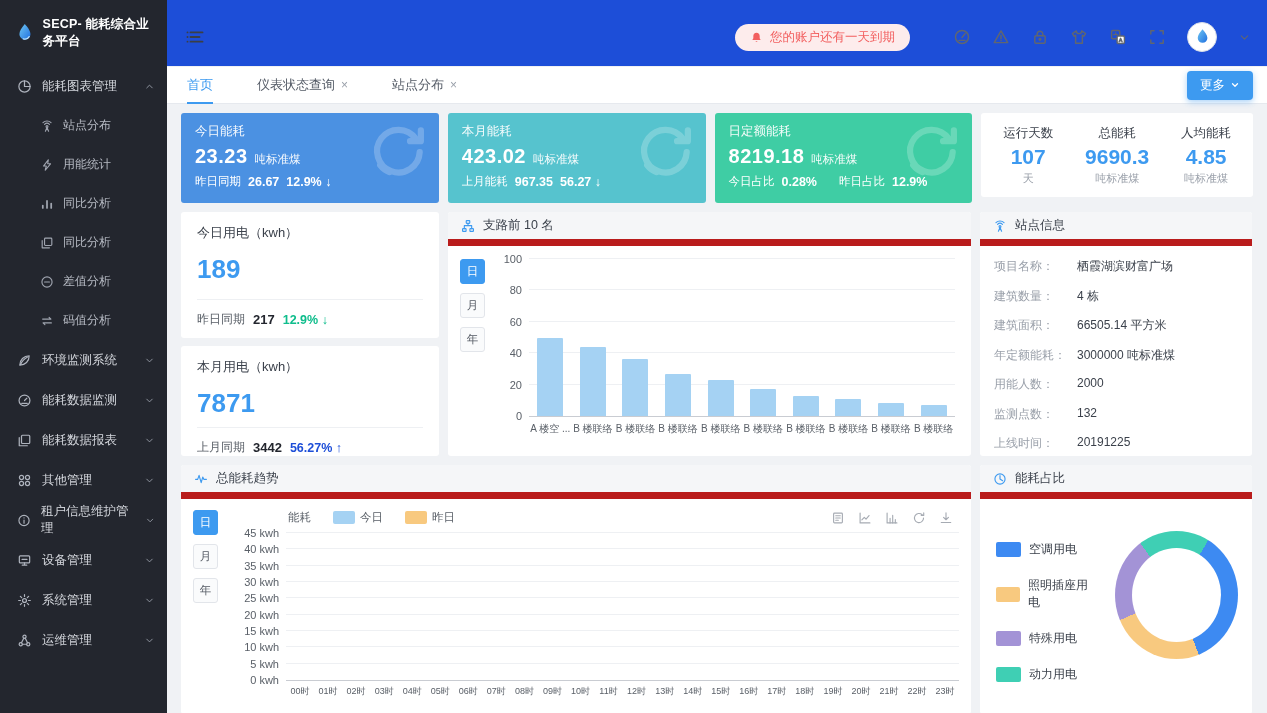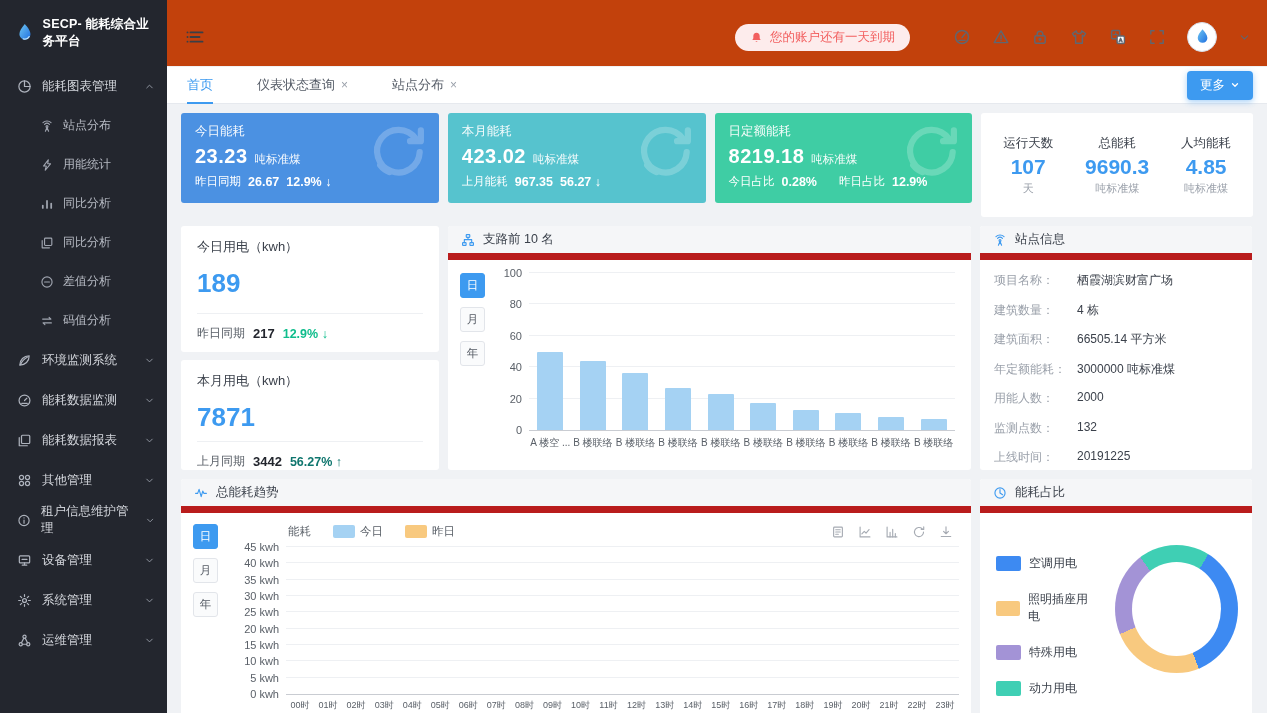--- a/index.html
+++ b/index.html
@@ -10,21 +10,21 @@
   .sidebar { position:fixed; left:0; top:0; width:167px; height:713px; background:#23262e; color:#dfe2e8; z-index:5; }
   .logo-row { height:66px; display:flex; align-items:center; gap:8px; padding:0 10px 0 14px; }
   .logo-title { font-size:12.5px; font-weight:bold; color:#fff; letter-spacing:.2px; }
   .menu-item { height:40px; display:flex; align-items:center; gap:10px; padding:0 12px 0 17px; font-size:12.5px; color:#d4d7dd; cursor:pointer; }
   .menu-item .chev { margin-left:auto; color:#9aa0ab; }
   .menu-item .mi { color:#aeb3bd; }
   .submenu-item { height:39px; display:flex; align-items:center; gap:9px; padding-left:40px; font-size:12px; color:#b6bac3; cursor:pointer; }
   .submenu-item .mi { color:#a0a5b0; }
 
   
-  .header { position:fixed; left:167px; top:0; width:1100px; height:66px; background:#c2410c; display:flex; align-items:center; padding:8px 16px 0 18px; }
+  .header { position:fixed; left:167px; top:0; width:1100px; height:66px; background:#1d4ed8; display:flex; align-items:center; padding:8px 16px 0 18px; }
   .hamburger { color:#3a3f46; cursor:pointer; }
   .header-right { margin-left:auto; display:flex; align-items:center; gap:21px; color:#6b7078; }
   .notice-pill { display:flex; align-items:center; gap:7px; background:#fdecec; color:#f25f5f; font-size:12.5px; border-radius:15px; padding:5px 15px; margin-right:22px; }
   .hicon { color:#606670; cursor:pointer; }
   .avatar { width:30px; height:30px; border-radius:50%; border:1px solid #d7dde8; background:#fff; display:flex; align-items:center; justify-content:center; cursor:pointer; }
 
   
   .tabbar { position:fixed; left:167px; top:66px; width:1100px; height:38px; background:#fff; border-top:1px solid #f0f1f3; border-bottom:1px solid #e6e9ee; display:flex; align-items:center; padding:0 14px 0 20px; }
   .tab { position:relative; height:100%; display:flex; align-items:center; gap:6px; font-size:13px; color:#545b66; margin-right:44px; cursor:pointer; }
   .tab.active { color:#3d9af0; }
@@ -40,39 +40,39 @@
   .kpi { position:relative; width:258px; height:90px; border-radius:3px; color:#fff; padding:10px 14px; overflow:hidden; }
   .kpi.c1 { background:#4b91e2; } .kpi.c2 { background:#56c3ce; } .kpi.c3 { background:#3fcda4; }
   .kpi-title { font-size:12.5px; opacity:.95; }
   .kpi-val-row { margin-top:5px; display:flex; align-items:baseline; gap:7px; }
   .kpi-val { font-size:20px; font-weight:bold; letter-spacing:.5px; }
   .kpi-unit { font-size:11.5px; opacity:.95; }
   .kpi-sub { margin-top:6px; font-size:11.5px; display:flex; gap:7px; align-items:center; }
   .kpi-sub b { font-size:12.5px; }
   .kpi-deco { position:absolute; right:10px; top:8px; opacity:.22; color:#fff; }
 
-  .stats-card { width:272px; height:104px; background:#fff; border-radius:3px; display:flex; align-items:center; justify-content:space-around; padding:0 6px; }
+  .stats-card { width:272px; height:84px; background:#fff; border-radius:3px; display:flex; align-items:center; justify-content:space-around; padding:0 6px; }
   .stat { text-align:center; }
   .stat-label { font-size:12.5px; color:#3b414b; }
   .stat-val { font-size:21px; font-weight:bold; color:#3d9af0; margin:3px 0 2px; }
   .stat-unit { font-size:11px; color:#9aa0aa; }
 
   
   .row2 { margin-top:9px; }
   .left-col { width:258px; display:flex; flex-direction:column; gap:8px; }
   .elec-card { background:#fff; border-radius:3px; padding:12px 16px; }
   .elec-card.a { height:126px; } .elec-card.b { height:110px; }
   .elec-title { font-size:13px; color:#3b414b; }
   .elec-val { font-size:26px; font-weight:bold; color:#3d9af0; margin-top:12px; }
   .elec-div { border-top:1px solid #eef0f3; margin-top:14px; }
   .elec-card.b .elec-div { margin-top:8px; }
   .elec-sub { margin-top:11px; font-size:12px; color:#5a6068; display:flex; gap:8px; align-items:center; }
   .elec-sub b { color:#23262e; font-size:13px; }
   .pct-green { color:#0fbd8c; font-weight:bold; font-size:12.5px; }
-  .pct-red { color:#0f766e; font-weight:bold; font-size:12.5px; }
+  .pct-red { color:#1d4ed8; font-weight:bold; font-size:12.5px; }
 
   .panel { background:#fff; border-radius:3px; overflow:hidden; }
   .panel-head { height:34px; background:#f5f6f8; border-bottom:7px solid #b91c1c; display:flex; align-items:center; gap:8px; padding:0 13px; font-size:12.5px; color:#3b414b; }
   .panel-head .pi { color:#3d9af0; }
 
   .branch-panel { width:523px; height:244px; }
   .station-panel { width:272px; height:244px; }
   .trend-panel { width:790px; height:249px; }
   .pie-panel { width:272px; height:249px; }
 

